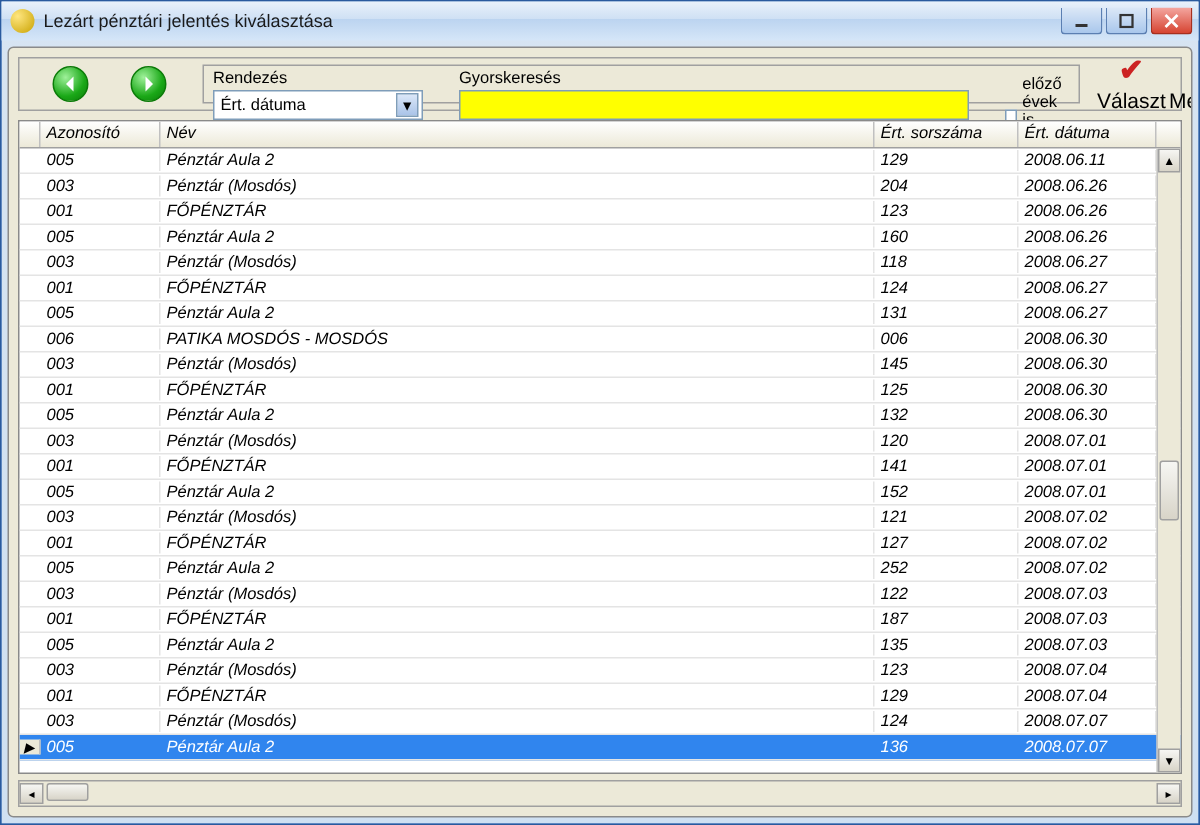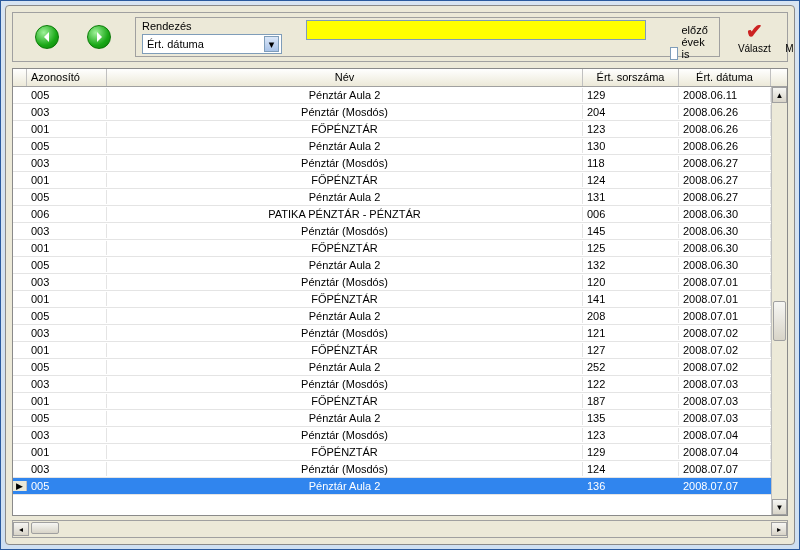--- a/index.html
+++ b/index.html
@@ -12,46 +12,46 @@
   .titlebar .icon { width:16px; height:16px; margin-right:6px; background: radial-gradient(circle at 30% 30%,#ffe680,#c9a200); border-radius:50%; }
   .titlebar .title { flex:1; font-size: 12px; }
   .winbtns { display:flex; height:18px; gap:2px; margin-right:4px;}
   .winbtn { width:28px; height:18px; border:1px solid #5b7fb2; border-top:none; border-radius:0 0 3px 3px; background:linear-gradient(to bottom,#dce8f7,#a9c7ec); display:flex; align-items:center; justify-content:center; color:#2a2a2a; font-size:10px; cursor:pointer;}
   .winbtn.close { background:linear-gradient(to bottom,#f4a7a0,#d64432); color:#fff; border-color:#a62f1f;}
   .winbtn svg { width:10px; height:10px; }
 
   
   .client { flex:1; margin:4px; background:#ece9d8; border:1px solid #8a8a8a; border-radius:4px; display:flex; flex-direction:column; overflow:hidden; }
 
-  .toolbar { height:50px; margin:6px; background:#ece9d8; border:1px solid #a0a0a0; display:flex; align-items:center; padding:4px 8px; gap:10px; }
+  .toolbar { height:36px; margin:6px; background:#ece9d8; border:1px solid #a0a0a0; display:flex; align-items:center; padding:4px 8px; gap:10px; }
   .navbtns { display:flex; gap:28px; padding:0 14px; }
   .circlebtn { width:24px; height:24px; border-radius:50%; background:radial-gradient(circle at 35% 30%,#9ff19a,#1aa817 60%,#0b7b08); border:1px solid #0b7b08; display:flex; align-items:center; justify-content:center; cursor:pointer; }
   .circlebtn svg { width:12px; height:12px; fill:#fff; }
   .field-group { border:1px solid #a0a0a0; background:#ece9d8; padding:2px 6px 4px 6px; display:flex; align-items:flex-start; gap:24px; flex:1; height:100%; }
   .field { display:flex; flex-direction:column; gap:2px; }
   .field label { font-size:11px; }
   .select { width:140px; height:20px; border:1px solid #7f9db9; background:#fff; display:flex; align-items:center; justify-content:space-between; padding:0 2px 0 4px; font-size:11px; cursor:pointer;}
   .select .arrow { width:15px; height:16px; background:linear-gradient(to bottom,#dbe7f8,#a9c3e8); border:1px solid #7f9db9; display:flex; align-items:center; justify-content:center;}
   .searchbox { width:340px; height:20px; background:#ffff00; border:1px solid #7f9db9; padding:1px 3px; }
   .chk-row { display:flex; align-items:flex-end; gap:4px; margin-top:4px; }
   .chk { width:13px; height:13px; border:1px solid #7f9db9; background:#fff; cursor:pointer;}
   .actions { display:flex; gap:6px; padding:0 4px; }
   .actbtn { width:40px; display:flex; flex-direction:column; align-items:center; gap:2px; cursor:pointer; }
   .actbtn .glyph { font-size:20px; line-height:20px; font-weight:bold; }
   .actbtn .glyph.ok { color:#c22; }
   .actbtn .glyph.cancel { color:#c22; }
-  .actbtn span { font-size:10px; }
+  .actbtn span { font-size:14px; }
 
   
-  .grid-wrap { flex:1; margin:0 6px 4px 6px; border:1px solid #8a8a8a; background:#fff; display:flex; flex-direction:column; overflow:hidden;}
+  .grid-wrap { flex:1; margin:0 6px 4px 6px; border:1px solid #8a8a8a; background:#fff; display:flex; flex-direction:column; overflow:hidden;font-style:italic;}
   .grid-header { display:flex; background:linear-gradient(to bottom,#fff,#ece9d8); border-bottom:1px solid #a0a0a0; height:18px; }
-  .ghcell { border-right:1px solid #c0c0c0; padding:2px 4px; text-align:center; font-size:11px; overflow:hidden; white-space:nowrap;}
+  .ghcell { border-right:1px solid #c0c0c0; padding:2px 4px; font-size:11px; overflow:hidden; white-space:nowrap;}
   .col-ind { width:14px; flex:0 0 14px; }
   .col-id { width:80px; flex:0 0 80px; text-align:left;}
-  .col-name { flex:1; text-align:center;}
+  .col-name { flex:1; text-align:left;}
   .col-sor { width:96px; flex:0 0 96px; }
   .col-date { width:92px; flex:0 0 92px; }
   .grid-body { flex:1; overflow:hidden; position:relative;}
   .row { display:flex; height:17px; border-bottom:1px solid #e4e4e4; font-size:11px; align-items:center;}
   .row .cell { border-right:1px solid #e4e4e4; padding:1px 4px; overflow:hidden; white-space:nowrap;}
   .row.selected { background:#3085ee; color:#fff; }
   .row.selected .cell { border-right-color:#3085ee;}
   .indicator { width:14px; flex:0 0 14px; border-right:1px solid #c0c0c0; background:#ece9d8; display:flex; align-items:center; justify-content:center; font-size:9px; color:#000;}
   .vscroll { position:absolute; right:0; top:0; width:16px; height:100%; background:#ece9d8; border-left:1px solid #c0c0c0; display:flex; flex-direction:column;}
   .sbtn { height:16px; background:linear-gradient(to bottom,#f6f6f3,#d8d4c8); border:1px solid #a0a0a0; display:flex; align-items:center; justify-content:center; font-size:8px; cursor:pointer;}
@@ -60,20 +60,41 @@
 
   .statusbar { height:18px; margin:0 6px 6px 6px; background:#ece9d8; border:1px solid #a0a0a0; display:flex; align-items:center; }
   .statusbar .hbtn { width:16px; height:14px; background:linear-gradient(to bottom,#f6f6f3,#d8d4c8); border:1px solid #a0a0a0; display:flex; align-items:center; justify-content:center; font-size:8px; cursor:pointer;}
   .statusbar .htrack { flex:1; height:14px; margin:0 0; }
   .statusbar .hthumb { width:28px; height:12px; margin-left:2px; background:linear-gradient(to bottom,#f6f6f3,#d8d4c8); border:1px solid #a0a0a0; border-radius:2px; cursor:pointer;}
 </style>
 </head>
 <body>
 
 <div class="window">
+  <div class="titlebar">
+    <div class="icon"></div>
+    <div class="title">Lezárt pénztári jelentés kiválasztása</div>
+    <div class="winbtns">
+      <div class="winbtn">
+          <svg viewBox="0 0 10 10">
+            <rect x="1" y="7" width="8" height="2" fill="#333"></rect>
+          </svg>
+        </div>
+      <div class="winbtn">
+          <svg viewBox="0 0 10 10">
+            <rect x="1" y="1" width="8" height="8" fill="none" stroke="#333" stroke-width="1.5"></rect>
+          </svg>
+        </div>
+      <div class="winbtn close">
+          <svg viewBox="0 0 10 10">
+            <path d="M1 1 L9 9 M9 1 L1 9" stroke="#fff" stroke-width="1.8"></path>
+          </svg>
+        </div>
+    </div>
+  </div>
 
   <div class="client">
     <div class="toolbar">
       <div class="navbtns">
         <div class="circlebtn">
             <svg viewBox="0 0 12 12">
               <path d="M8 1 L3 6 L8 11 Z"></path>
             </svg>
           </div>
         <div class="circlebtn">
@@ -84,20 +105,21 @@
       </div>
       <div class="field-group">
         <div class="field">
           <label>Rendezés</label>
           <div class="select">
             <span>Ért. dátuma</span>
             <span class="arrow">▾</span>
           </div>
         </div>
         <div class="field" style="flex:1">
+          <label>Gyorskeresés</label>
           <input class="searchbox" value="" style="">
         </div>
         <div class="field">
           <div class="chk-row">
             <div class="chk"></div>
             <span>előző évek is</span>
           </div>
         </div>
       </div>
       <div class="actions">
@@ -143,21 +165,21 @@
             <div class="cell col-id">001</div>
             <div class="cell col-name">FŐPÉNZTÁR</div>
             <div class="cell col-sor">123</div>
             <div class="cell col-date">2008.06.26</div>
             <div style="width:16px;flex:0 0 16px;"></div>
           </div>
           <div class="row">
             <div class="indicator"></div>
             <div class="cell col-id">005</div>
             <div class="cell col-name">Pénztár Aula 2</div>
-            <div class="cell col-sor">130</div>
+            <div class="cell col-sor">160</div>
             <div class="cell col-date">2008.06.26</div>
             <div style="width:16px;flex:0 0 16px;"></div>
           </div>
           <div class="row">
             <div class="indicator"></div>
             <div class="cell col-id">003</div>
             <div class="cell col-name">Pénztár (Mosdós)</div>
             <div class="cell col-sor">118</div>
             <div class="cell col-date">2008.06.27</div>
             <div style="width:16px;flex:0 0 16px;"></div>
@@ -174,21 +196,21 @@
             <div class="indicator"></div>
             <div class="cell col-id">005</div>
             <div class="cell col-name">Pénztár Aula 2</div>
             <div class="cell col-sor">131</div>
             <div class="cell col-date">2008.06.27</div>
             <div style="width:16px;flex:0 0 16px;"></div>
           </div>
           <div class="row">
             <div class="indicator"></div>
             <div class="cell col-id">006</div>
-            <div class="cell col-name">PATIKA PÉNZTÁR - PÉNZTÁR</div>
+            <div class="cell col-name">PATIKA MOSDÓS - MOSDÓS</div>
             <div class="cell col-sor">006</div>
             <div class="cell col-date">2008.06.30</div>
             <div style="width:16px;flex:0 0 16px;"></div>
           </div>
           <div class="row">
             <div class="indicator"></div>
             <div class="cell col-id">003</div>
             <div class="cell col-name">Pénztár (Mosdós)</div>
             <div class="cell col-sor">145</div>
             <div class="cell col-date">2008.06.30</div>
@@ -223,21 +245,21 @@
             <div class="cell col-id">001</div>
             <div class="cell col-name">FŐPÉNZTÁR</div>
             <div class="cell col-sor">141</div>
             <div class="cell col-date">2008.07.01</div>
             <div style="width:16px;flex:0 0 16px;"></div>
           </div>
           <div class="row">
             <div class="indicator"></div>
             <div class="cell col-id">005</div>
             <div class="cell col-name">Pénztár Aula 2</div>
-            <div class="cell col-sor">208</div>
+            <div class="cell col-sor">152</div>
             <div class="cell col-date">2008.07.01</div>
             <div style="width:16px;flex:0 0 16px;"></div>
           </div>
           <div class="row">
             <div class="indicator"></div>
             <div class="cell col-id">003</div>
             <div class="cell col-name">Pénztár (Mosdós)</div>
             <div class="cell col-sor">121</div>
             <div class="cell col-date">2008.07.02</div>
             <div style="width:16px;flex:0 0 16px;"></div>

